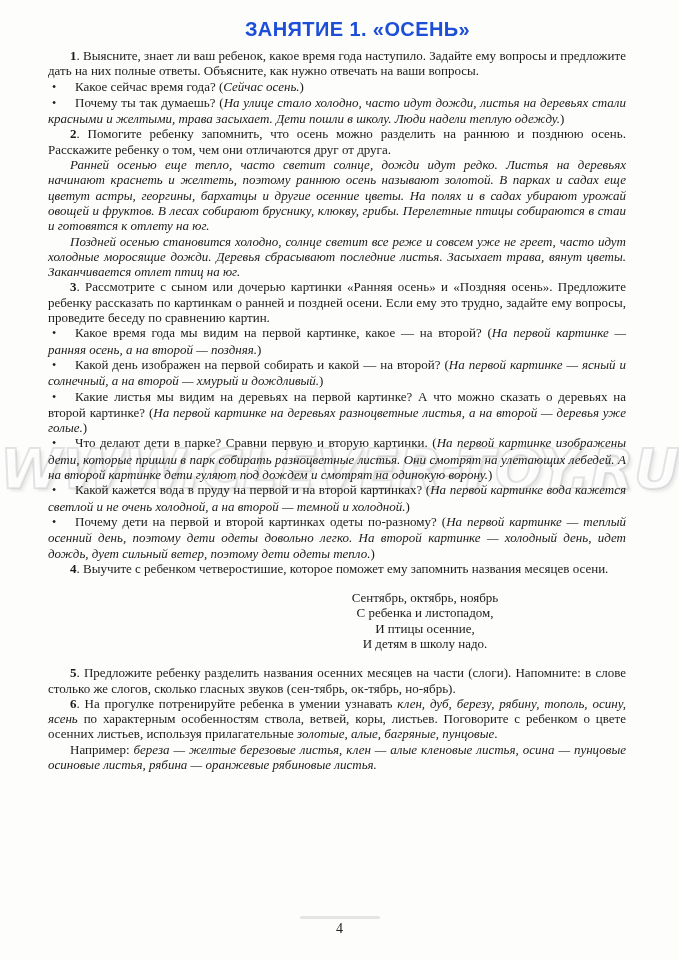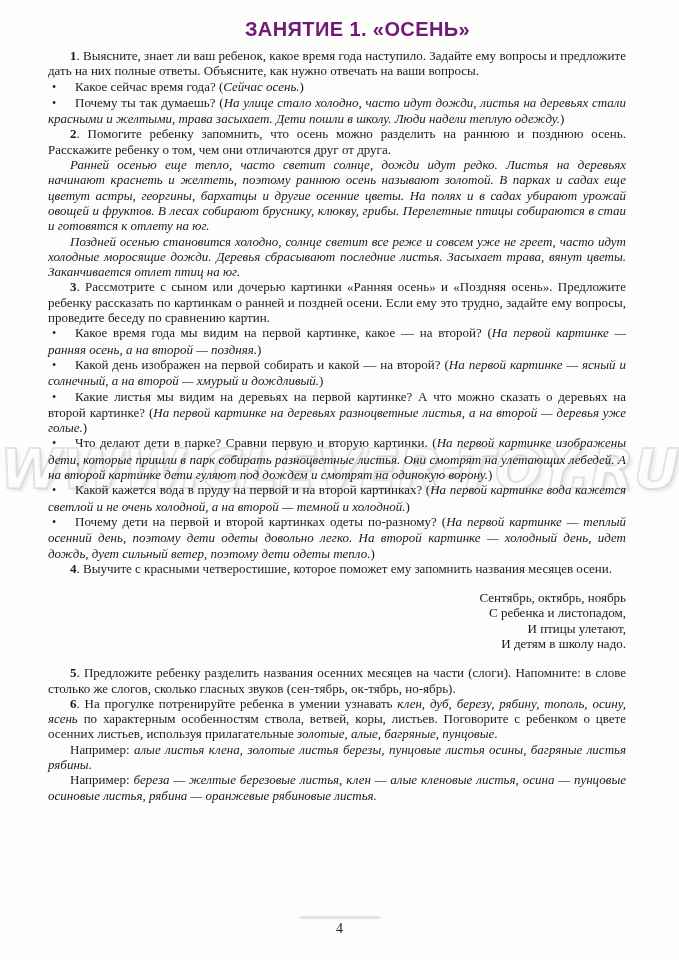--- a/index.html
+++ b/index.html
@@ -13,21 +13,21 @@
     overflow:hidden;
   }
   .title {
     position:absolute; top:18px; left:0; right:0;
     margin:0;
     text-align:center;
     font-family:"Liberation Sans", sans-serif;
     font-weight:bold;
     font-size:20px;
     letter-spacing:0.4px;
-    color:#701a75;
+    color:#1d4ed8;
     padding-left:36px;
   }
   .doc {
     position:absolute;
     top:48px; left:48px;
     width:578px;
     font-size:13px;
     line-height:15.3px;
     text-align:justify;
   }
@@ -37,21 +37,21 @@
   p.bullet .marker {
     display:inline-block;
     width:23px;
     text-indent:0;
     font-size:12px;
   }
   .it { font-style:italic; }
   .bd { font-weight:bold; }
   .poem {
     margin:14px 0 14px 176px;
-    text-align:right;
+    text-align:center;
   }
   .poem-line { text-indent:0; }
   .watermark {
     position:absolute;
     top:436px; left:0; right:0;
     text-align:center;
     font-family:"DejaVu Sans", sans-serif;
     font-weight:bold;
     font-size:56px;
     white-space:nowrap;
@@ -90,27 +90,26 @@
       <p class="para"><span class="bd">2</span><span>. Помогите ребенку запомнить, что осень можно разделить на раннюю и позднюю осень. Расскажите ребенку о том, чем они отличаются друг от друга.</span></p>
       <p class="para"><span class="it">Ранней осенью еще тепло, часто светит солнце, дожди идут редко. Листья на деревьях начинают краснеть и желтеть, поэтому раннюю осень называют золотой. В парках и садах еще цветут астры, георгины, бархатцы и другие осенние цветы. На полях и в садах убирают урожай овощей и фруктов. В лесах собирают бруснику, клюкву, грибы. Перелетные птицы собираются в стаи и готовятся к отлету на юг.</span></p>
       <p class="para"><span class="it">Поздней осенью становится холодно, солнце светит все реже и совсем уже не греет, часто идут холодные моросящие дожди. Деревья сбрасывают последние листья. Засыхает трава, вянут цветы. Заканчивается отлет птиц на юг.</span></p>
       <p class="para"><span class="bd">3</span><span>. Рассмотрите с сыном или дочерью картинки «Ранняя осень» и «Поздняя осень». Предложите ребенку рассказать по картинкам о ранней и поздней осени. Если ему это трудно, задайте ему вопросы, проведите беседу по сравнению картин.</span></p>
       <p class="bullet"><span class="marker">•</span><span>Какое время года мы видим на первой картинке, какое — на второй? (</span><span class="it">На первой картинке — ранняя осень, а на второй — поздняя.</span><span>)</span></p>
       <p class="bullet"><span class="marker">•</span><span>Какой день изображен на первой собирать и какой — на второй? (</span><span class="it">На первой картинке — ясный и солнечный, а на второй — хмурый и дождливый.</span><span>)</span></p>
       <p class="bullet"><span class="marker">•</span><span>Какие листья мы видим на деревьях на первой картинке? А что можно сказать о деревьях на второй картинке? (</span><span class="it">На первой картинке на деревьях разноцветные листья, а на второй — деревья уже голые.</span><span>)</span></p>
       <p class="bullet"><span class="marker">•</span><span>Что делают дети в парке? Сравни первую и вторую картинки. (</span><span class="it">На первой картинке изображены дети, которые пришли в парк собирать разноцветные листья. Они смотрят на улетающих лебедей. А на второй картинке дети гуляют под дождем и смотрят на одинокую ворону.</span><span>)</span></p>
       <p class="bullet"><span class="marker">•</span><span>Какой кажется вода в пруду на первой и на второй картинках? (</span><span class="it">На первой картинке вода кажется светлой и не очень холодной, а на второй — темной и холодной.</span><span>)</span></p>
       <p class="bullet"><span class="marker">•</span><span>Почему дети на первой и второй картинках одеты по-разному? (</span><span class="it">На первой картинке — теплый осенний день, поэтому дети одеты довольно легко. На второй картинке — холодный день, идет дождь, дует сильный ветер, поэтому дети одеты тепло.</span><span>)</span></p>
-      <p class="para"><span class="bd">4</span><span>. Выучите с красными четверостишие, которое поможет ему запомнить названия месяцев осени.</span></p>
+      <p class="para"><span class="bd">4</span><span>. Выучите с ребенком четверостишие, которое поможет ему запомнить названия месяцев осени.</span></p>
       <div class="poem">
         <div class="poem-line">Сентябрь, октябрь, ноябрь</div>
         <div class="poem-line">С ребенка и листопадом,</div>
-        <div class="poem-line">И птицы улетают,</div>
+        <div class="poem-line">И птицы осенние,</div>
         <div class="poem-line">И детям в школу надо.</div>
       </div>
       <p class="para"><span class="bd">5</span><span>. Предложите ребенку разделить названия осенних месяцев на части (слоги). Напомните: в слове столько же слогов, сколько гласных звуков (сен-тябрь, ок-тябрь, но-ябрь).</span></p>
       <p class="para"><span class="bd">6</span><span>. На прогулке потренируйте ребенка в умении узнавать </span><span class="it">клен, дуб, березу, рябину, тополь, осину, ясень</span><span> по характерным особенностям ствола, ветвей, коры, листьев. Поговорите с ребенком о цвете осенних листьев, используя прилагательные </span><span class="it">золотые, алые, багряные, пунцовые</span><span>.</span></p>
-      <p class="para"><span>Например: </span><span class="it">алые листья клена, золотые листья березы, пунцовые листья осины, багряные листья рябины.</span></p>
       <p class="para"><span>Например: </span><span class="it">береза — желтые березовые листья, клен — алые кленовые листья, осина — пунцовые осиновые листья, рябина — оранжевые рябиновые листья.</span></p>
     </div>
   <div class="smudge"></div>
   <div class="page-number">4</div>
 </div>
 
 </body></html>

